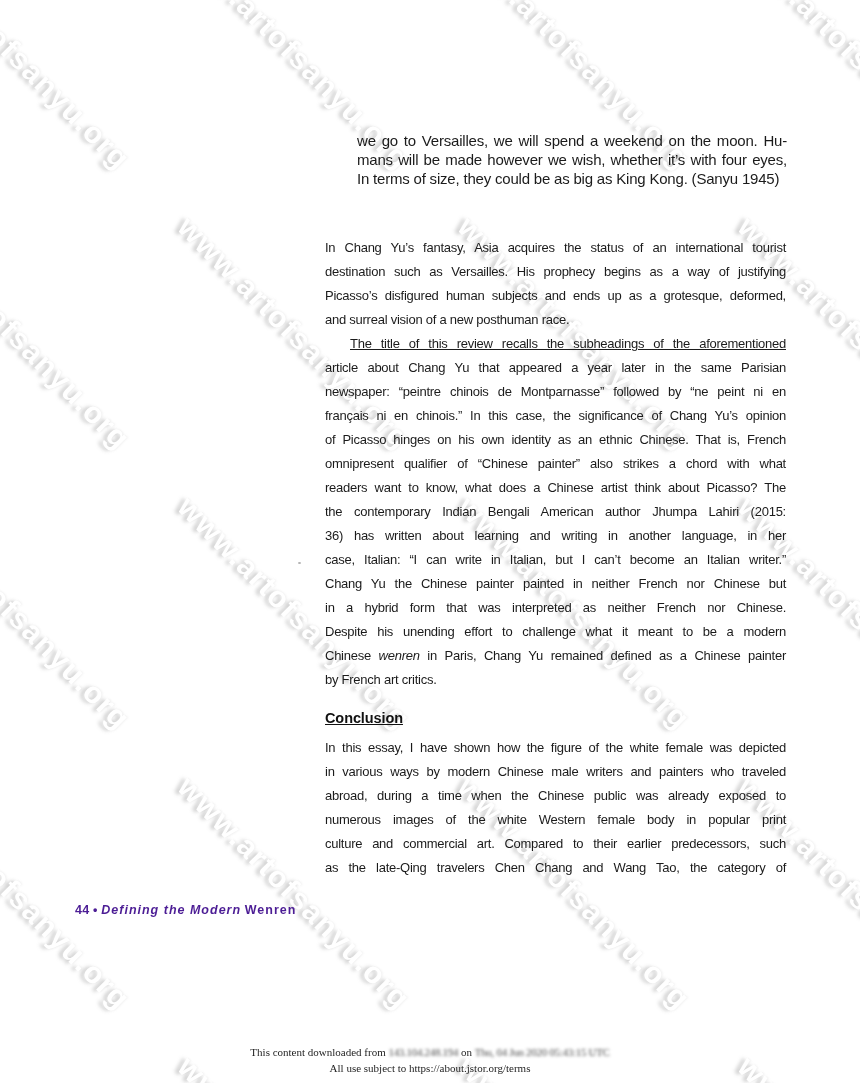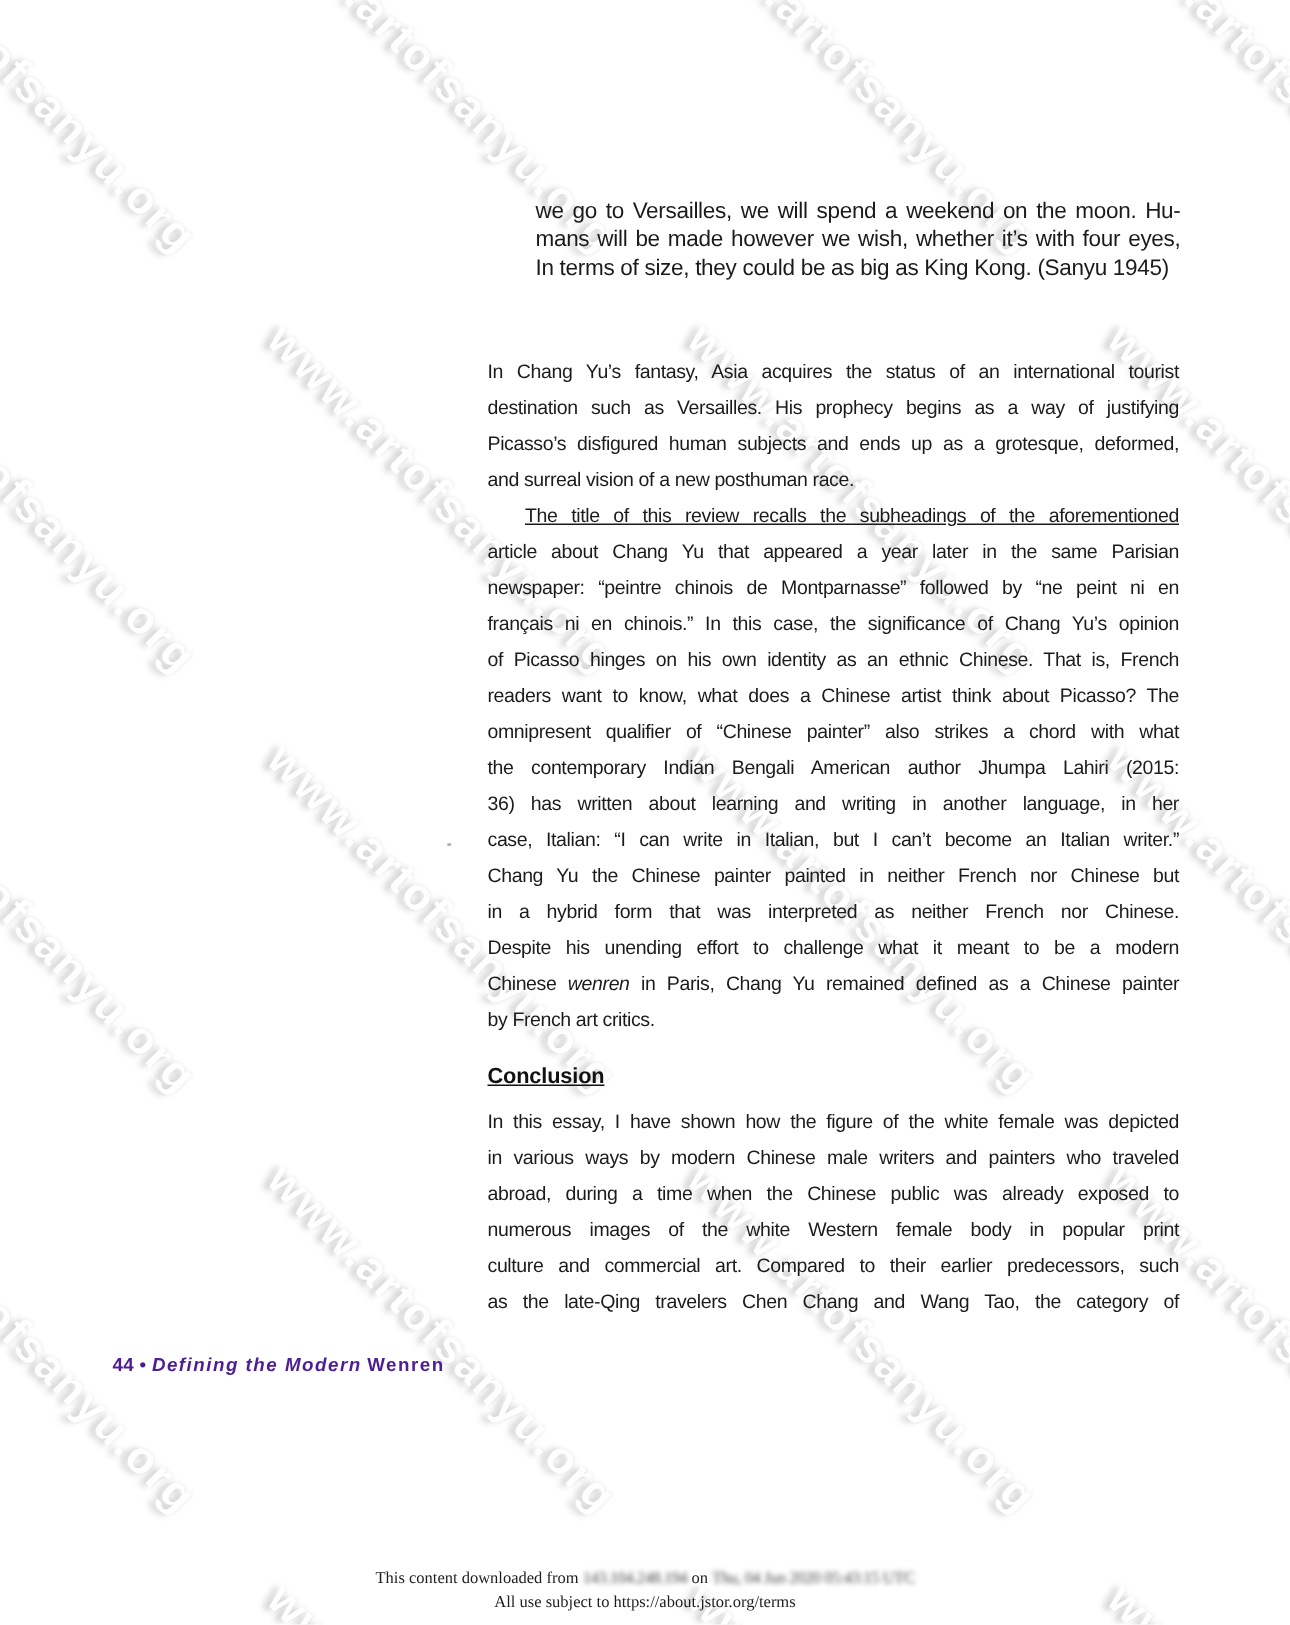--- a/index.html
+++ b/index.html
@@ -88,22 +88,22 @@
         <div class="tline just">destination such as Versailles. His prophecy begins as a way of justifying</div>
         <div class="tline just">Picasso’s disfigured human subjects and ends up as a grotesque, deformed,</div>
         <div class="tline">and surreal vision of a new posthuman race.</div>
       </div>
     <div class="para indent">
         <div class="tline just">The title of this review recalls the subheadings of the aforementioned</div>
         <div class="tline just">article about Chang Yu that appeared a year later in the same Parisian</div>
         <div class="tline just">newspaper: “peintre chinois de Montparnasse” followed by “ne peint ni en</div>
         <div class="tline just">français ni en chinois.” In this case, the significance of Chang Yu’s opinion</div>
         <div class="tline just">of Picasso hinges on his own identity as an ethnic Chinese. That is, French</div>
+        <div class="tline just">omnipresent qualifier of “Chinese painter” also strikes a chord with what</div>
         <div class="tline just">readers want to know, what does a Chinese artist think about Picasso? The</div>
-        <div class="tline just">omnipresent qualifier of “Chinese painter” also strikes a chord with what</div>
         <div class="tline just">the contemporary Indian Bengali American author Jhumpa Lahiri (2015:</div>
         <div class="tline just">36) has written about learning and writing in another language, in her</div>
         <div class="tline just">case, Italian: “I can write in Italian, but I can’t become an Italian writer.”</div>
         <div class="tline just">Chang Yu the Chinese painter painted in neither French nor Chinese but</div>
         <div class="tline just">in a hybrid form that was interpreted as neither French nor Chinese.</div>
         <div class="tline just">Despite his unending effort to challenge what it meant to be a modern</div>
         <div class="tline just">Chinese <em>wenren</em> in Paris, Chang Yu remained defined as a Chinese painter</div>
         <div class="tline">by French art critics.</div>
       </div>
     <div class="heading">Conclusion</div>

